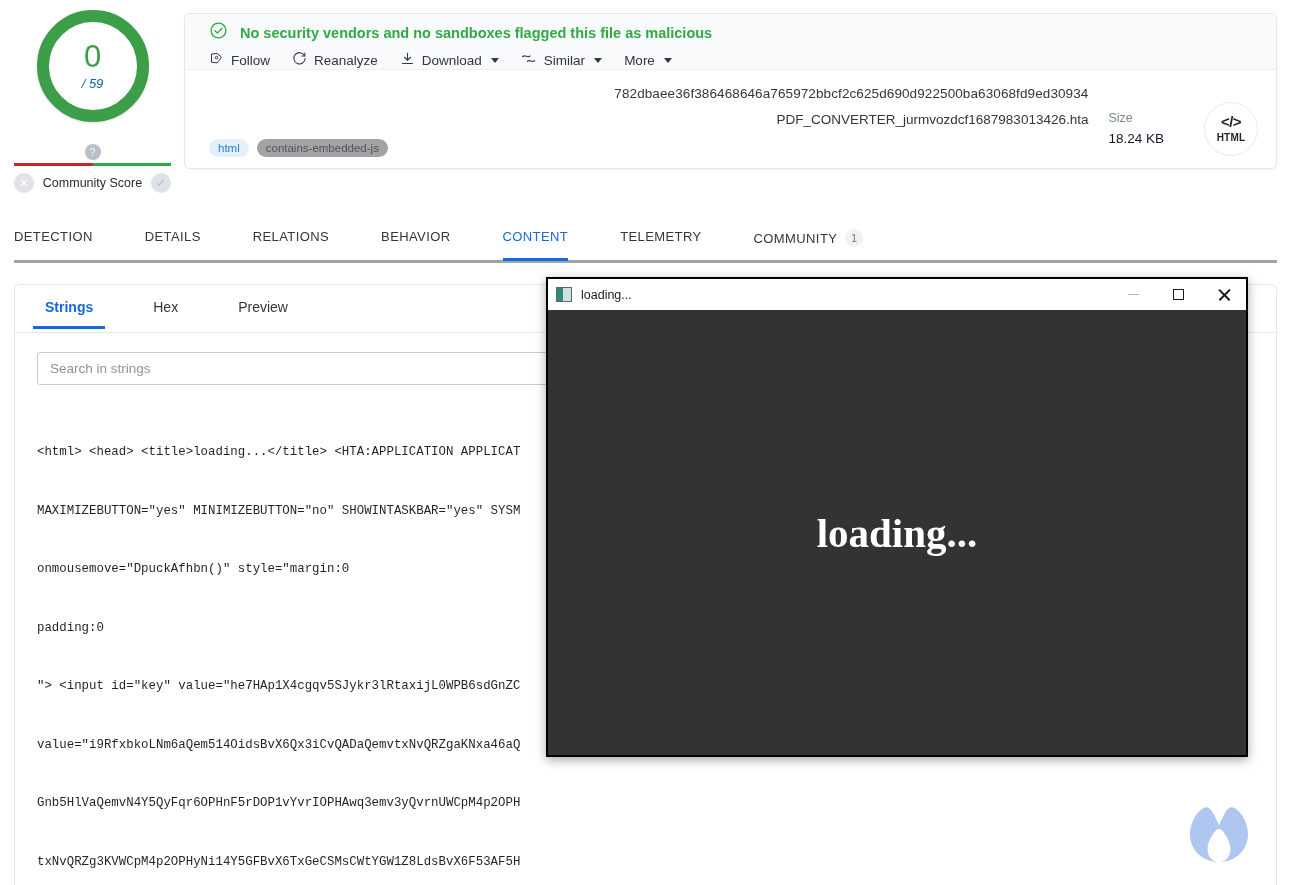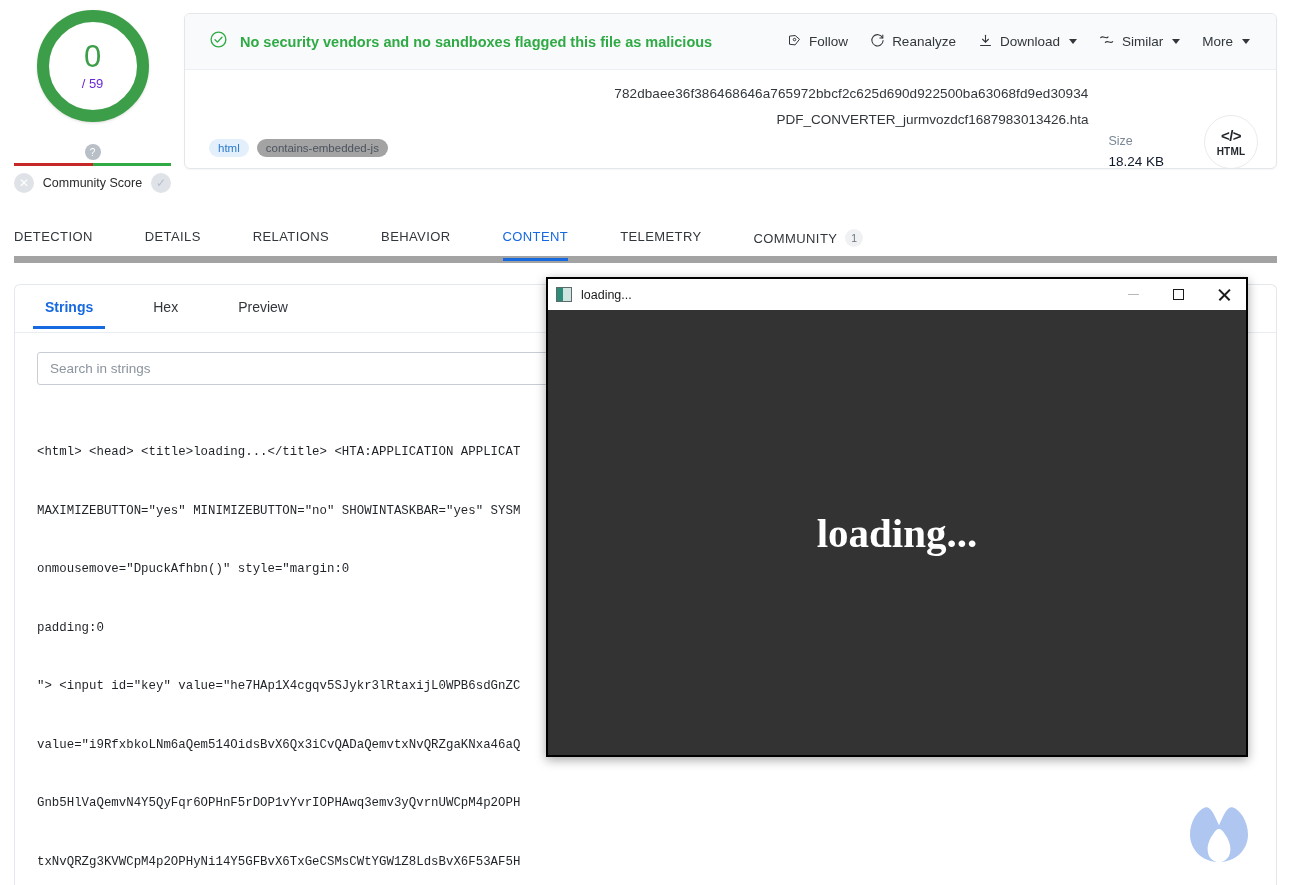--- a/index.html
+++ b/index.html
@@ -46,22 +46,23 @@
     box-shadow: 0 1px 3px rgba(0,0,0,0.14);
   }
   .donut-num {
     font-size: 31px;
     color: #3d9e49;
     line-height: 1;
     font-weight: 400;
   }
   .donut-den {
     font-size: 13px;
-    color: #6d28d9;
+    color: #0369a1;
     margin-top: 4px;
+    font-style: italic;
   }
   .cs-block {
     margin-top: 22px;
     width: 157px;
     position: relative;
     display: flex;
     flex-direction: column;
     align-items: center;
   }
   .cs-pin {
@@ -114,20 +115,21 @@
     background: #ffffff;
     box-shadow: 0 1px 2px rgba(0,0,0,0.04);
     overflow: hidden;
   }
   .verdict-bar {
     height: 56px;
     background: #f8fafb;
     border-bottom: 1px solid #eceff3;
     display: flex;
     padding: 0 18px 0 24px;
+    flex-direction: column;
   }
   .verdict-left {
     display: flex; align-items: center; gap: 12px; flex: 1 1 auto;
   }
   .verdict-text {
     color: #2faa45;
     font-size: 14.5px;
     font-weight: 700;
   }
   .verdict-actions {
@@ -161,21 +163,21 @@
   .tag-row { margin-top: 12px; display: flex; gap: 8px; }
   .tag {
     font-size: 11.5px;
     padding: 3px 9px;
     border-radius: 11px;
     background: #a3a3a3;
     color: #4c5460;
   }
   .tag.blue { background: #e3effb; color: #2a7ccd; }
   .file-side {
-    display: flex; align-items: flex-end; gap: 0;
+    display: flex; align-items: center; gap: 0;
     padding-top: 2px;
   }
   .side-cell {
     padding: 0 22px;
     border-left: 1px solid #e6eaef;
     min-width: 96px;
   }
   .side-cell:first-child { border-left: none; padding-left: 20px; }
   .side-k { font-size: 12.5px; color: #7a8796; }
   .side-v { font-size: 13.5px; color: #0f172a; margin-top: 6px; }
@@ -188,21 +190,21 @@
     color: #22262b;
   }
   .type-badge .sym { font-size: 15px; font-weight: 700; line-height: 1; letter-spacing: -0.5px; }
   .type-badge .lbl { font-size: 10px; font-weight: 700; margin-top: 3px; letter-spacing: .2px; }
 
   
   .tabbar {
     position: absolute;
     left: 14px; top: 226px;
     width: 1263px; height: 37px;
-    border-bottom: 7px solid #a3a3a3;
+    border-bottom: 3px solid #a3a3a3;
     display: flex;
     align-items: flex-start;
     gap: 0;
   }
   .tab {
     font-size: 13px;
     letter-spacing: .4px;
     color: #32373c;
     padding: 3px 0 16px 0;
     margin-right: 52px;

